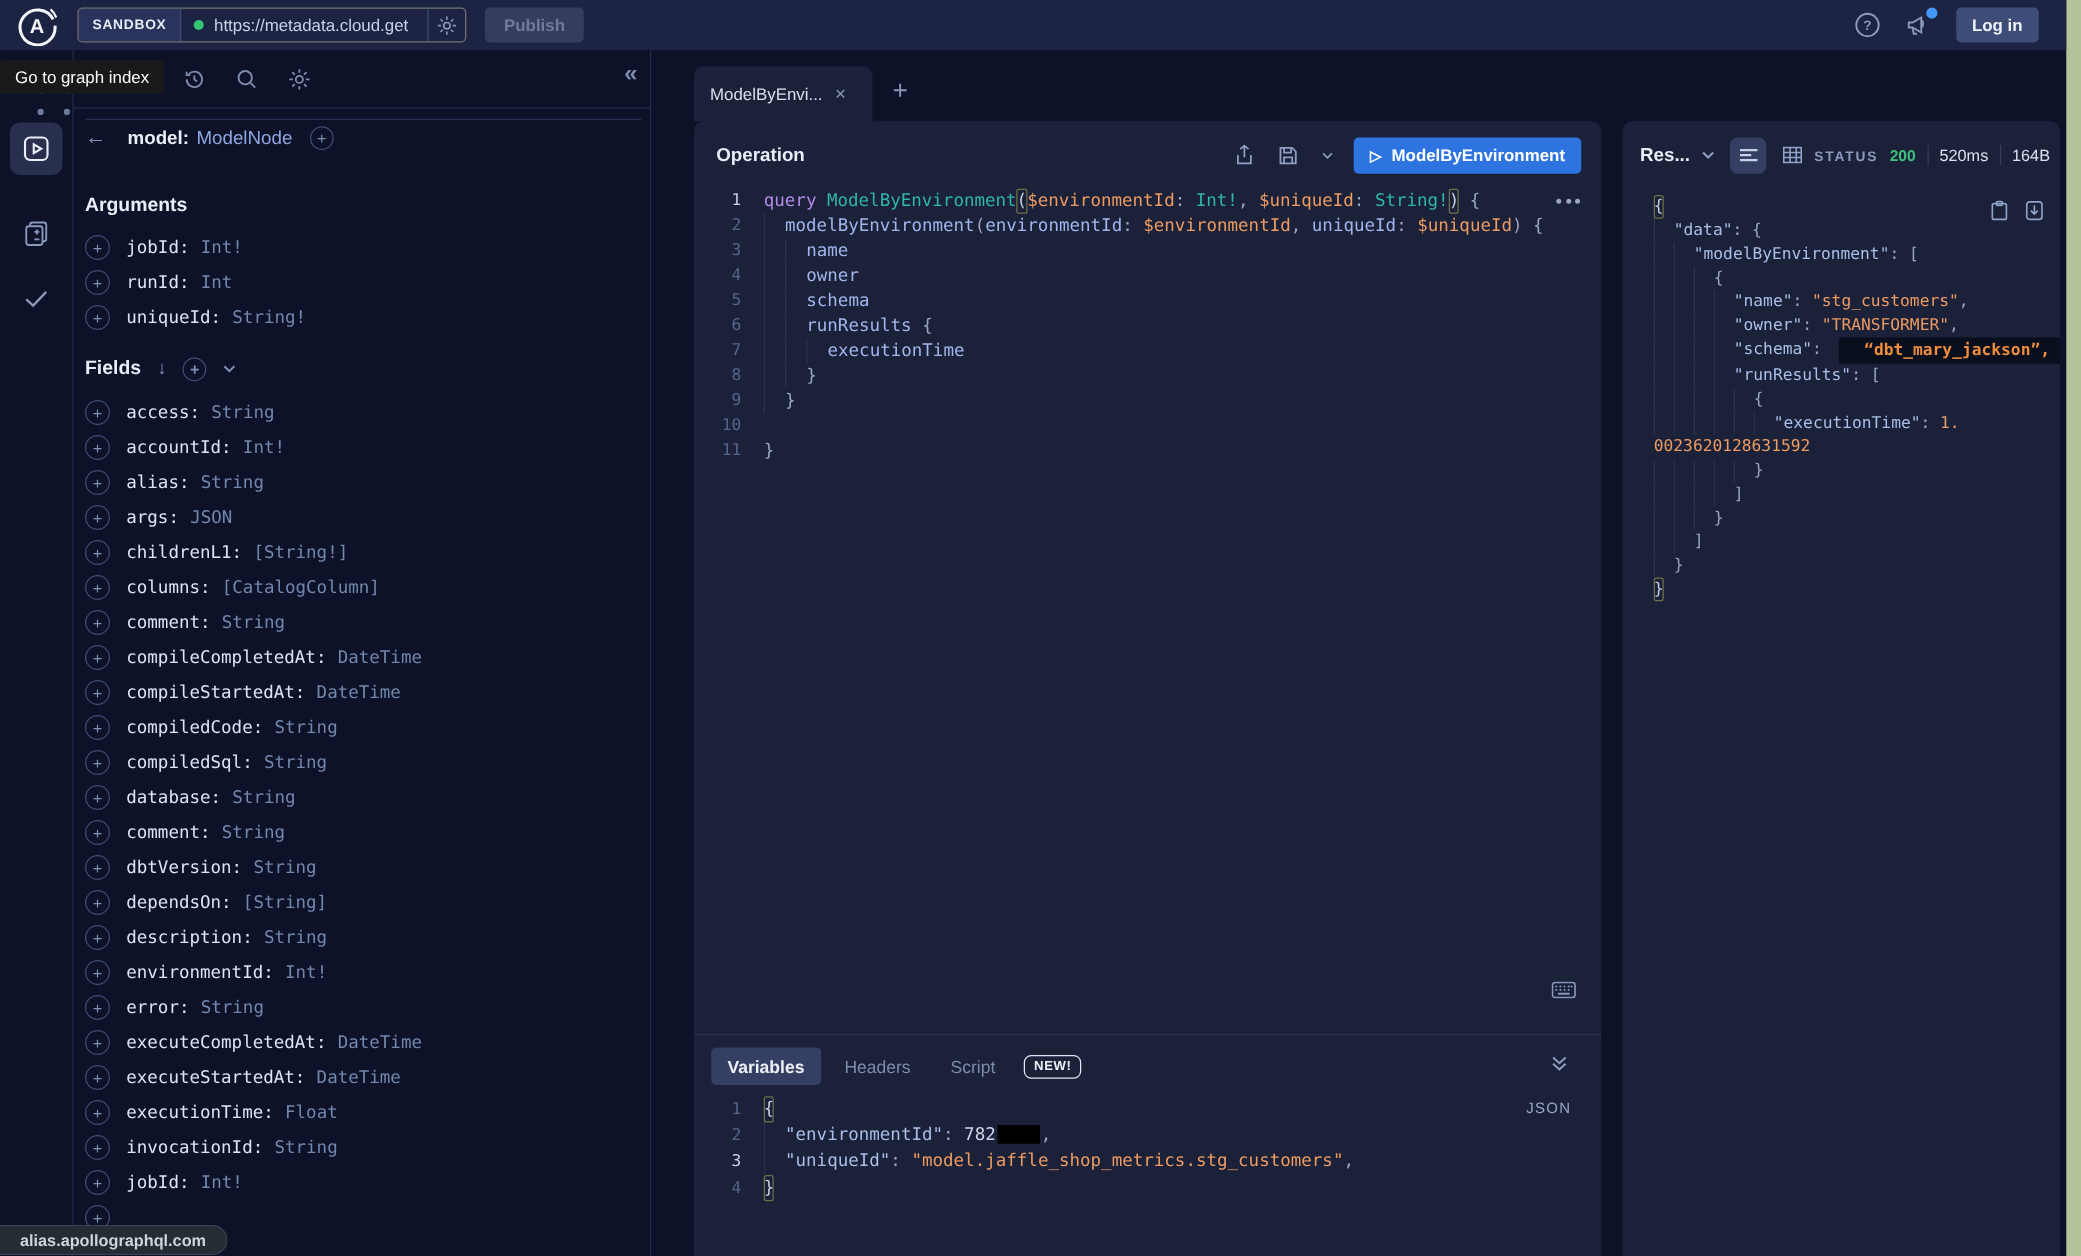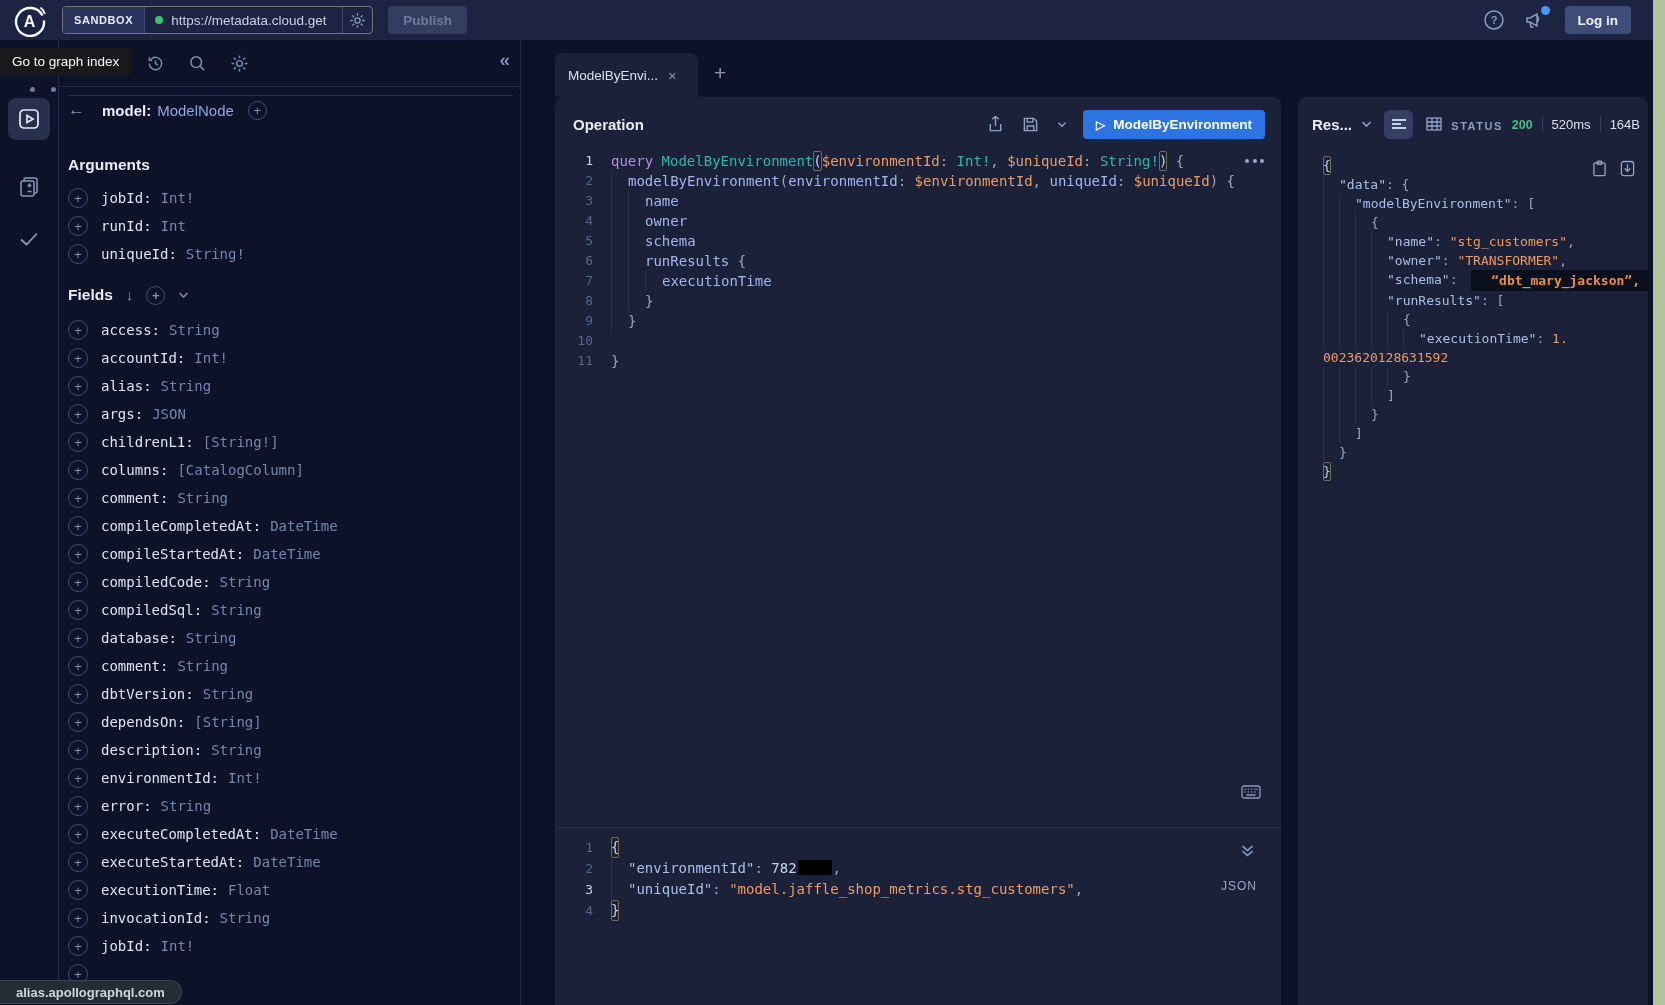--- a/index.html
+++ b/index.html
@@ -563,20 +563,35 @@
 
         <span class="kbd-btn">
           <svg width="20" height="14" viewBox="0 0 20 14" fill="none" stroke="currentColor" stroke-width="1.3">
             <rect x="1" y="1" width="18" height="12" rx="2"></rect>
             <path d="M4 4.2h.01M7.3 4.2h.01M10.6 4.2h.01M13.9 4.2h.01M16.2 4.2h.01M4 7h.01M7.3 7h.01M10.6 7h.01M13.9 7h.01M6 10h8" stroke-linecap="round" stroke-width="1.6"></path>
           </svg>
         </span>
 
         <div class="var-divider"></div>
         <div class="var-section">
+          <div class="var-tabs">
+            <span style="display:flex;gap:6px">
+
+            <span class="var-chip active">
+                <span>Variables</span>
+              </span>
+                <span class="var-chip">
+                <span>Headers</span>
+              </span>
+                <span class="var-chip">
+                <span>Script</span>
+              </span>
+              </span>
+            <span class="new-badge">NEW!</span>
+          </div>
           <span class="dbl-chev">
             <svg width="15" height="14" viewBox="0 0 15 14" fill="none" stroke="currentColor" stroke-width="1.6">
               <path d="M2.5 2l5 4.5 5-4.5M2.5 7l5 4.5 5-4.5"></path>
             </svg>
           </span>
           <span class="json-label">JSON</span>
           <div class="code var-code">
               <div class="code-line">
                 <span class="ln">1</span>
                 <span class="lc">

